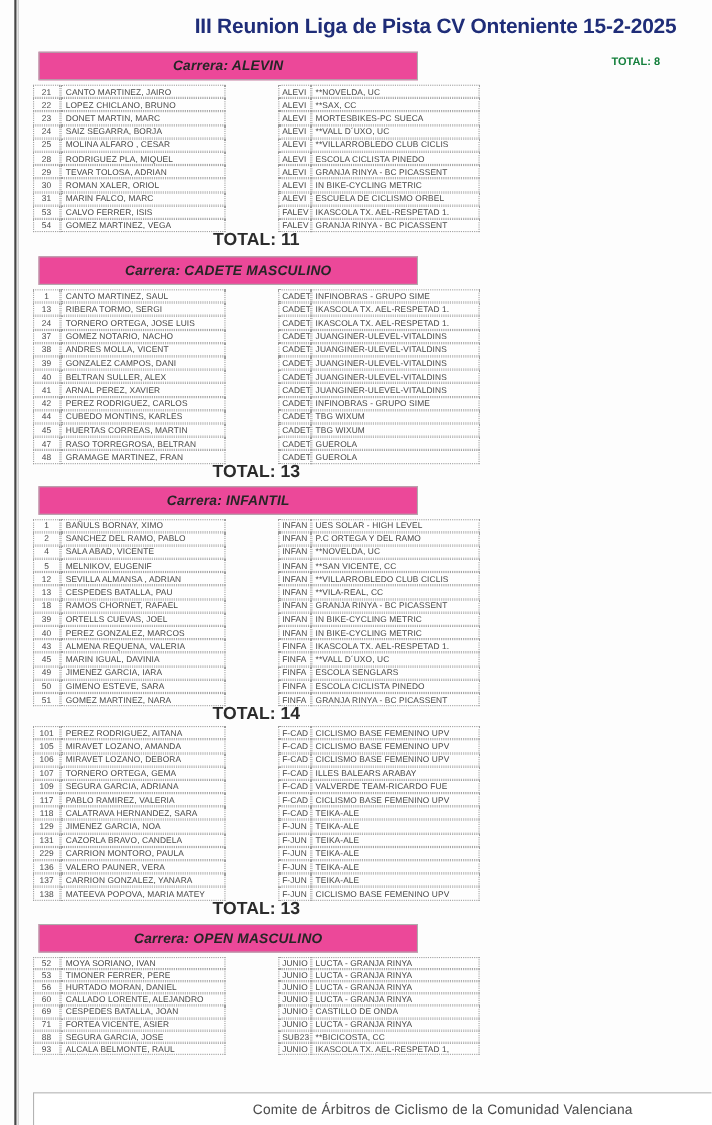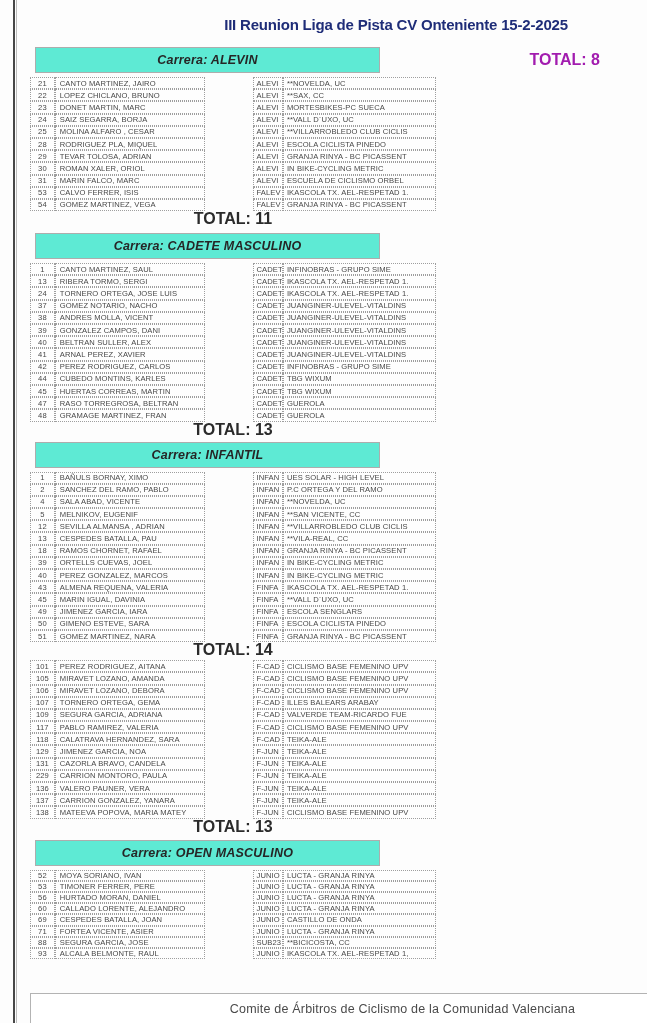--- a/index.html
+++ b/index.html
@@ -5,31 +5,31 @@
   html,body { margin:0; padding:0; background:#ffffff; }
   .page {
     position:relative; width:647px; height:1023px; overflow:hidden;
     background:#fdfdfd; font-family:"Liberation Sans", sans-serif;
   }
   .scan-line  { position:absolute; left:13px; top:0; width:2px; height:1023px; background:#474747; }
   .scan-line2 { position:absolute; left:16px; top:0; width:1px; height:1023px; background:#bdbdbd; }
 
   .title {
     padding-top:13px; padding-left:145px; text-align:center;
-    font-size:15px; font-weight:bold; color:#1f2d78; height:26px; line-height:24px;
+    font-size:19px; font-weight:bold; color:#1f2d78; height:26px; line-height:24px;
     letter-spacing:-0.2px; white-space:nowrap;
   }
   .top-total {
     position:absolute; top:51px; left:490px; width:110px; text-align:right;
-    font-size:16px; font-weight:bold; color:#a21caf;
+    font-size:10px; font-weight:bold; color:#15803d;
   }
 
   .header-box {
     margin-left:35px; width:345px; height:26px; box-sizing:border-box;
-    border:1px solid #adadad; background:#5eead4;
+    border:1px solid #adadad; background:#ec4899;
     display:flex; align-items:center; justify-content:center;
   }
   .header-text { font-size:12.5px; font-weight:bold; font-style:italic; color:#262626; letter-spacing:0.2px; }
 
   .riders { margin-left:30px; width:406px; margin-top:4px; }
   .row { display:flex; height:12.2px; box-sizing:border-box;align-items:flex-end; }
   .cell {
     box-sizing:border-box; border:1px dotted #9e9e9e; height:100%;
     display:flex; align-items:center; overflow:hidden; white-space:nowrap;
     font-size:7.6px; color:#474747; letter-spacing:0.1px; background:#fefefe;

